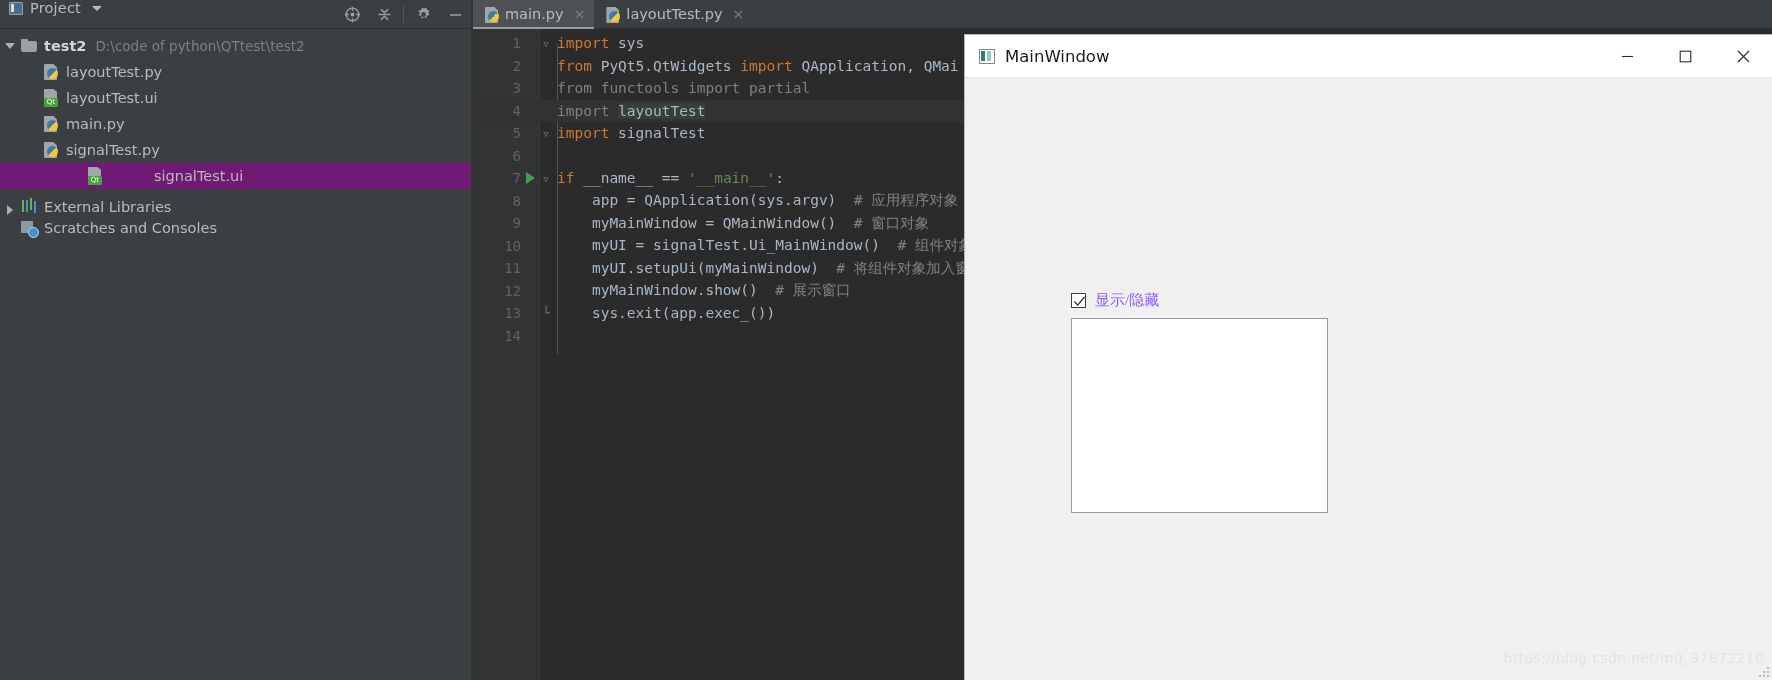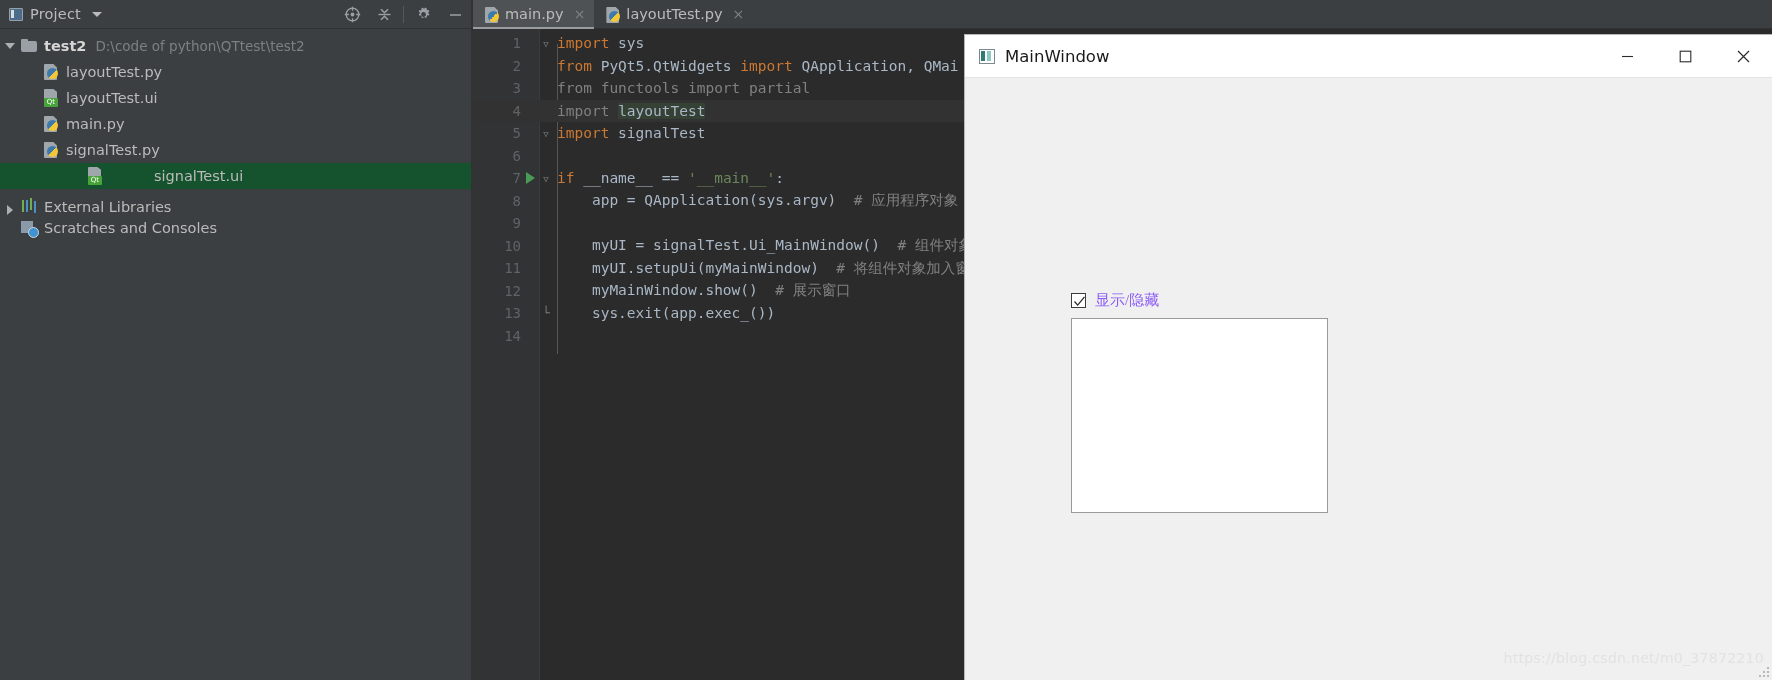--- a/index.html
+++ b/index.html
@@ -10,21 +10,21 @@
     font-family: "DejaVu Sans", "Liberation Sans", sans-serif;
   }
   #root { position: relative; width: 1772px; height: 680px; }
 
   
   .ide { position: absolute; inset: 0; background: #3c3f41; }
 
   
   .panel-header {
     position: absolute; left: 0; top: 0; width: 471px; height: 29px;
-    background: #3c3f41; display: flex; align-items: center;
+    background: #3c3f41; display: flex; align-items: flex-start;
     border-bottom: 1px solid #2f3133;
   }
   .panel-title-wrap { display: flex; align-items: center; padding-left: 9px; gap: 7px; }
   .panel-icon {
     width: 14px; height: 13px; border: 1.5px solid #9aa0a6; border-radius: 1px;
     background: #4a6d8c; position: relative;
   }
   .panel-icon::after {
     content:""; position:absolute; left:1px; top:1px; width:3px; height:8px; background:#d8dde2;
   }
@@ -39,21 +39,21 @@
 
   
   .tree {
     position:absolute; left:0; top:29px; width:471px; bottom:0;
     background:#3c3f41; padding-top:4px; overflow:hidden;
   }
   .tree-row {
     height:26px; display:flex; align-items:center; font-size:14.5px; color:#bbbbbb;
     white-space:nowrap;
   }
-  .tree-row.selected { background:#14532d;gap:44px; }
+  .tree-row.selected { background:#701a75;gap:44px; }
   .tw { width:20px; display:flex; align-items:center; justify-content:center; flex:none; }
   .tri-down { width:0;height:0;border-left:5px solid transparent;border-right:5px solid transparent;border-top:6px solid #a9b0b6; }
   .tri-right { width:0;height:0;border-top:5px solid transparent;border-bottom:5px solid transparent;border-left:6px solid #a9b0b6; }
   .ico { width:18px;height:18px;flex:none;margin-right:6px;position:relative;display:inline-block; }
   .lbl-bold { font-weight:bold; color:#d6d6d6; }
   .lbl-dim { color:#7d8083; margin-left:9px; font-size:13.5px; }
 
   
   .ico-folder::before{
     content:"";position:absolute;left:1px;top:4px;width:16px;height:11px;background:#9aa0a6;border-radius:1px 2px 2px 2px;
@@ -362,20 +362,21 @@
           <div class="cline">
             <span class="lno">8</span>
             <span class="runmark"></span>
             <span class="fold"></span>
             <span class="ctext"><span class="ident">    app = QApplication(sys.argv)  </span><span class="cm"># 应用程序对象</span></span>
           </div>
           <div class="cline">
             <span class="lno">9</span>
             <span class="runmark"></span>
             <span class="fold"></span>
+            <span class="ctext"><span class="ident">    myMainWindow = QMainWindow()  </span><span class="cm"># 窗口对象</span></span>
           </div>
           <div class="cline">
             <span class="lno">10</span>
             <span class="runmark"></span>
             <span class="fold"></span>
             <span class="ctext"><span class="ident">    myUI = signalTest.Ui_MainWindow()  </span><span class="cm"># 组件对象</span></span>
           </div>
           <div class="cline">
             <span class="lno">11</span>
             <span class="runmark"></span>

